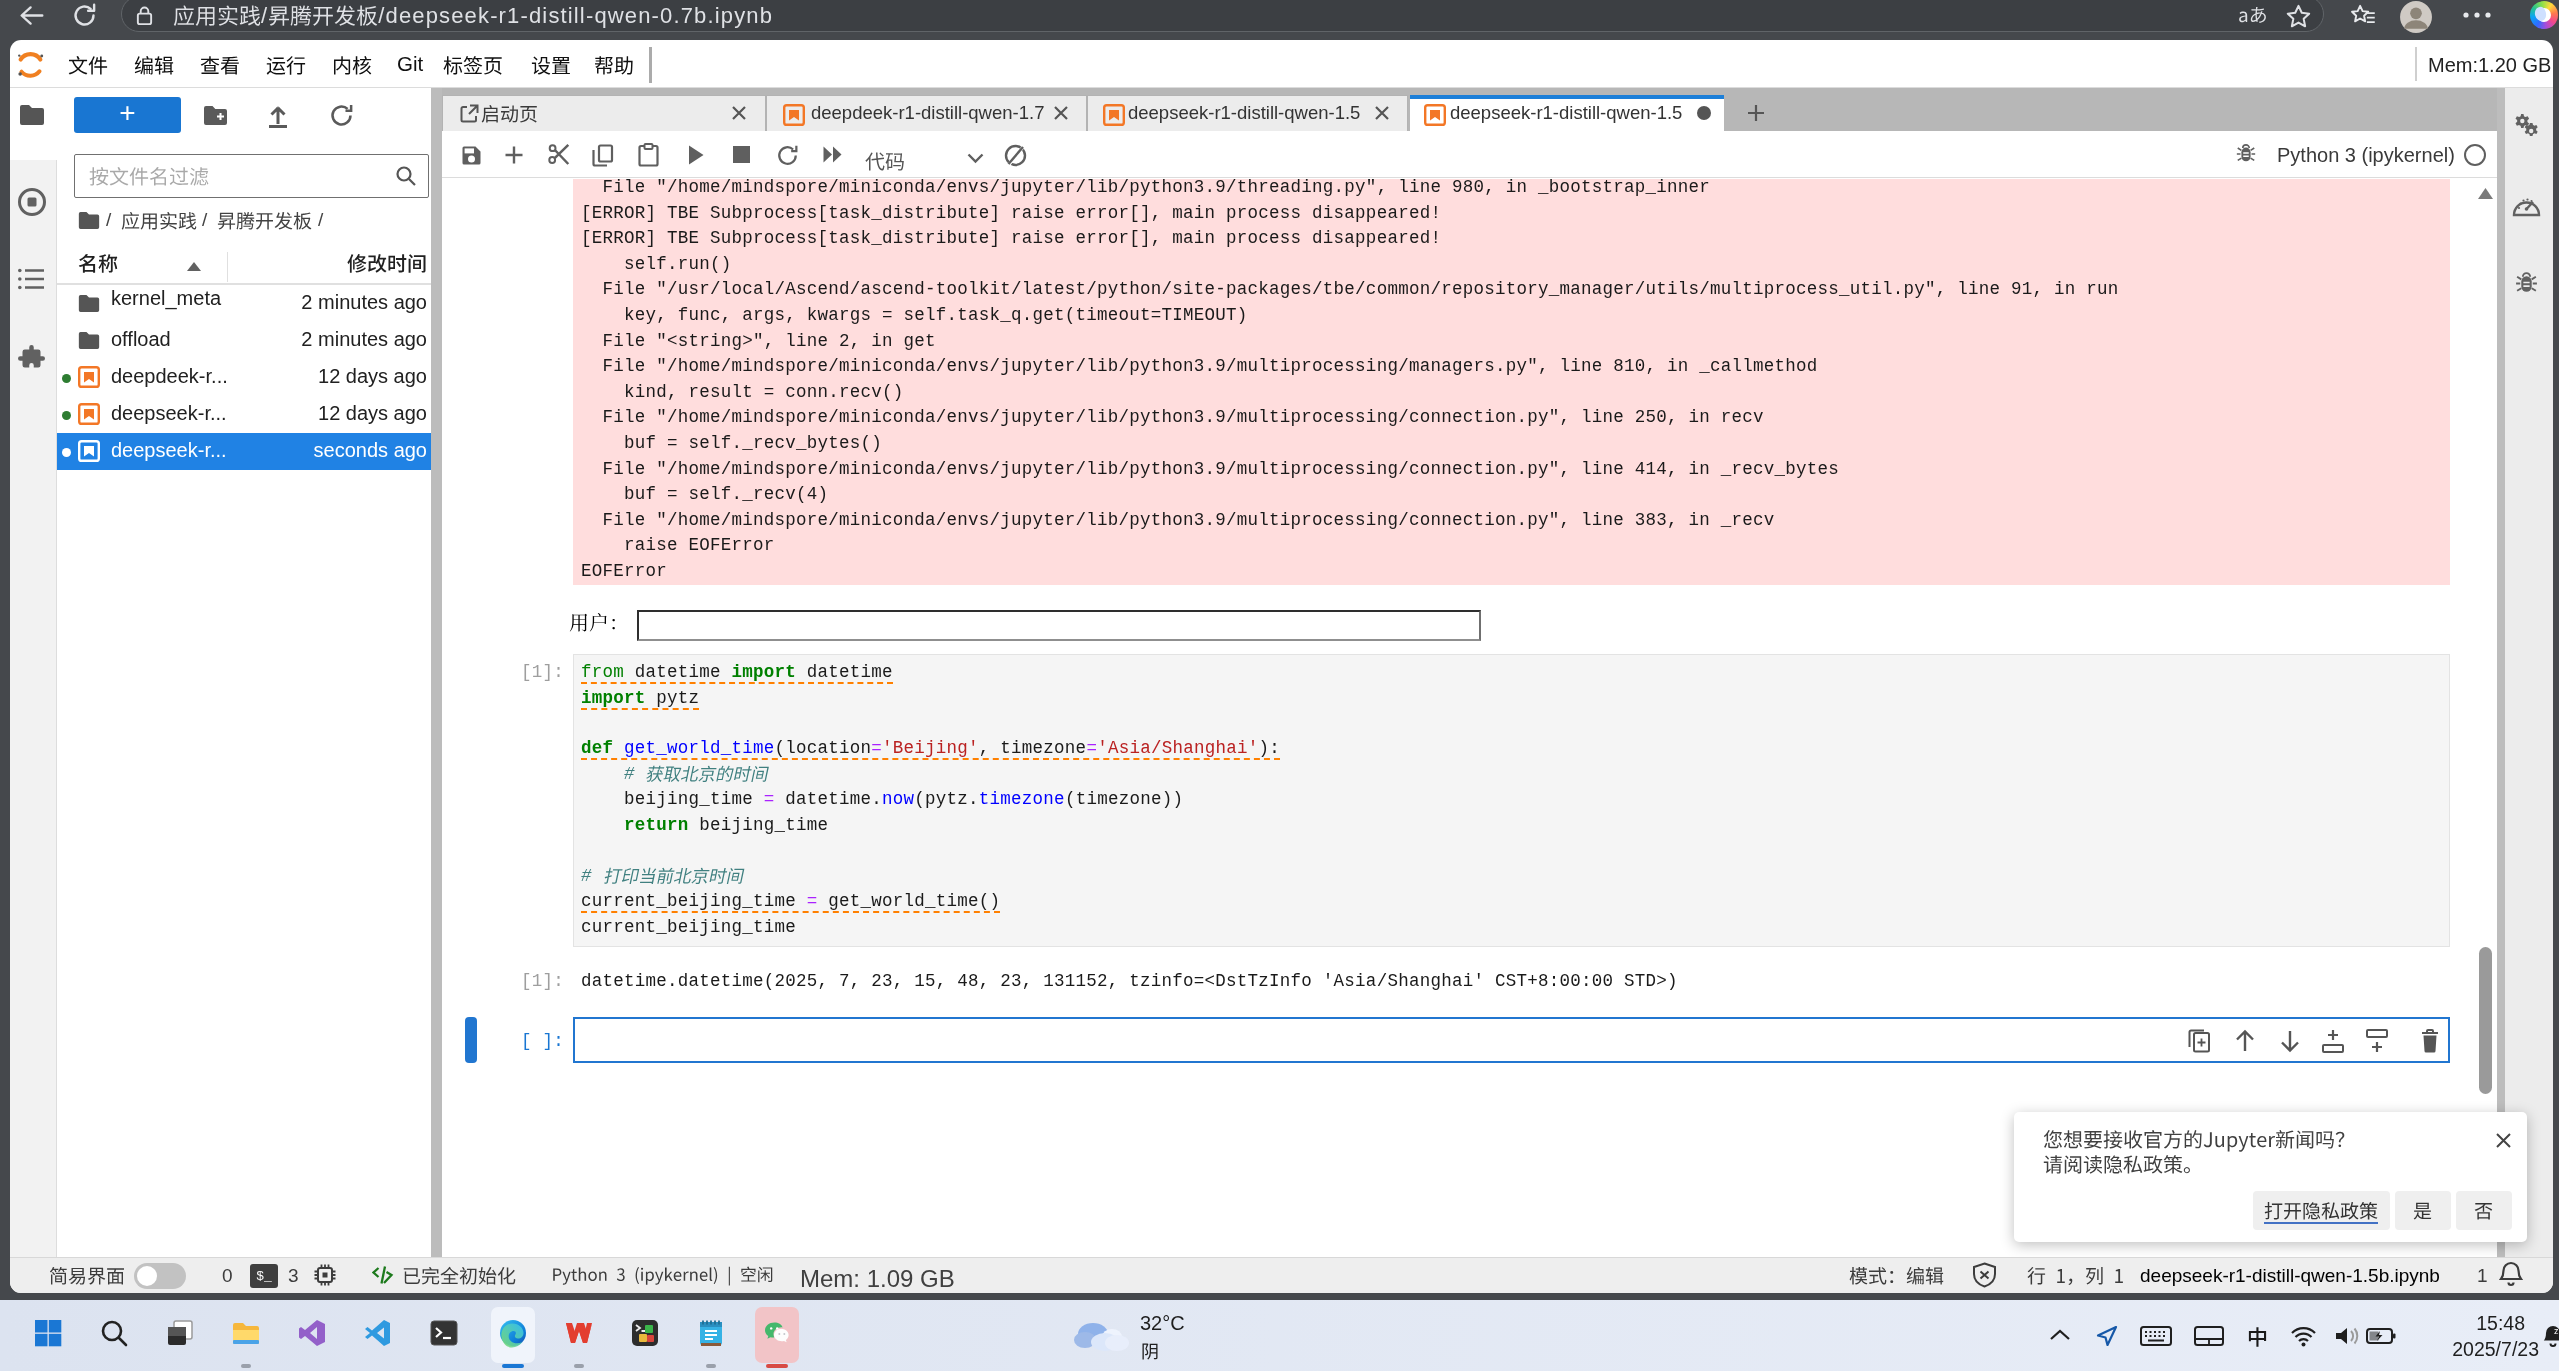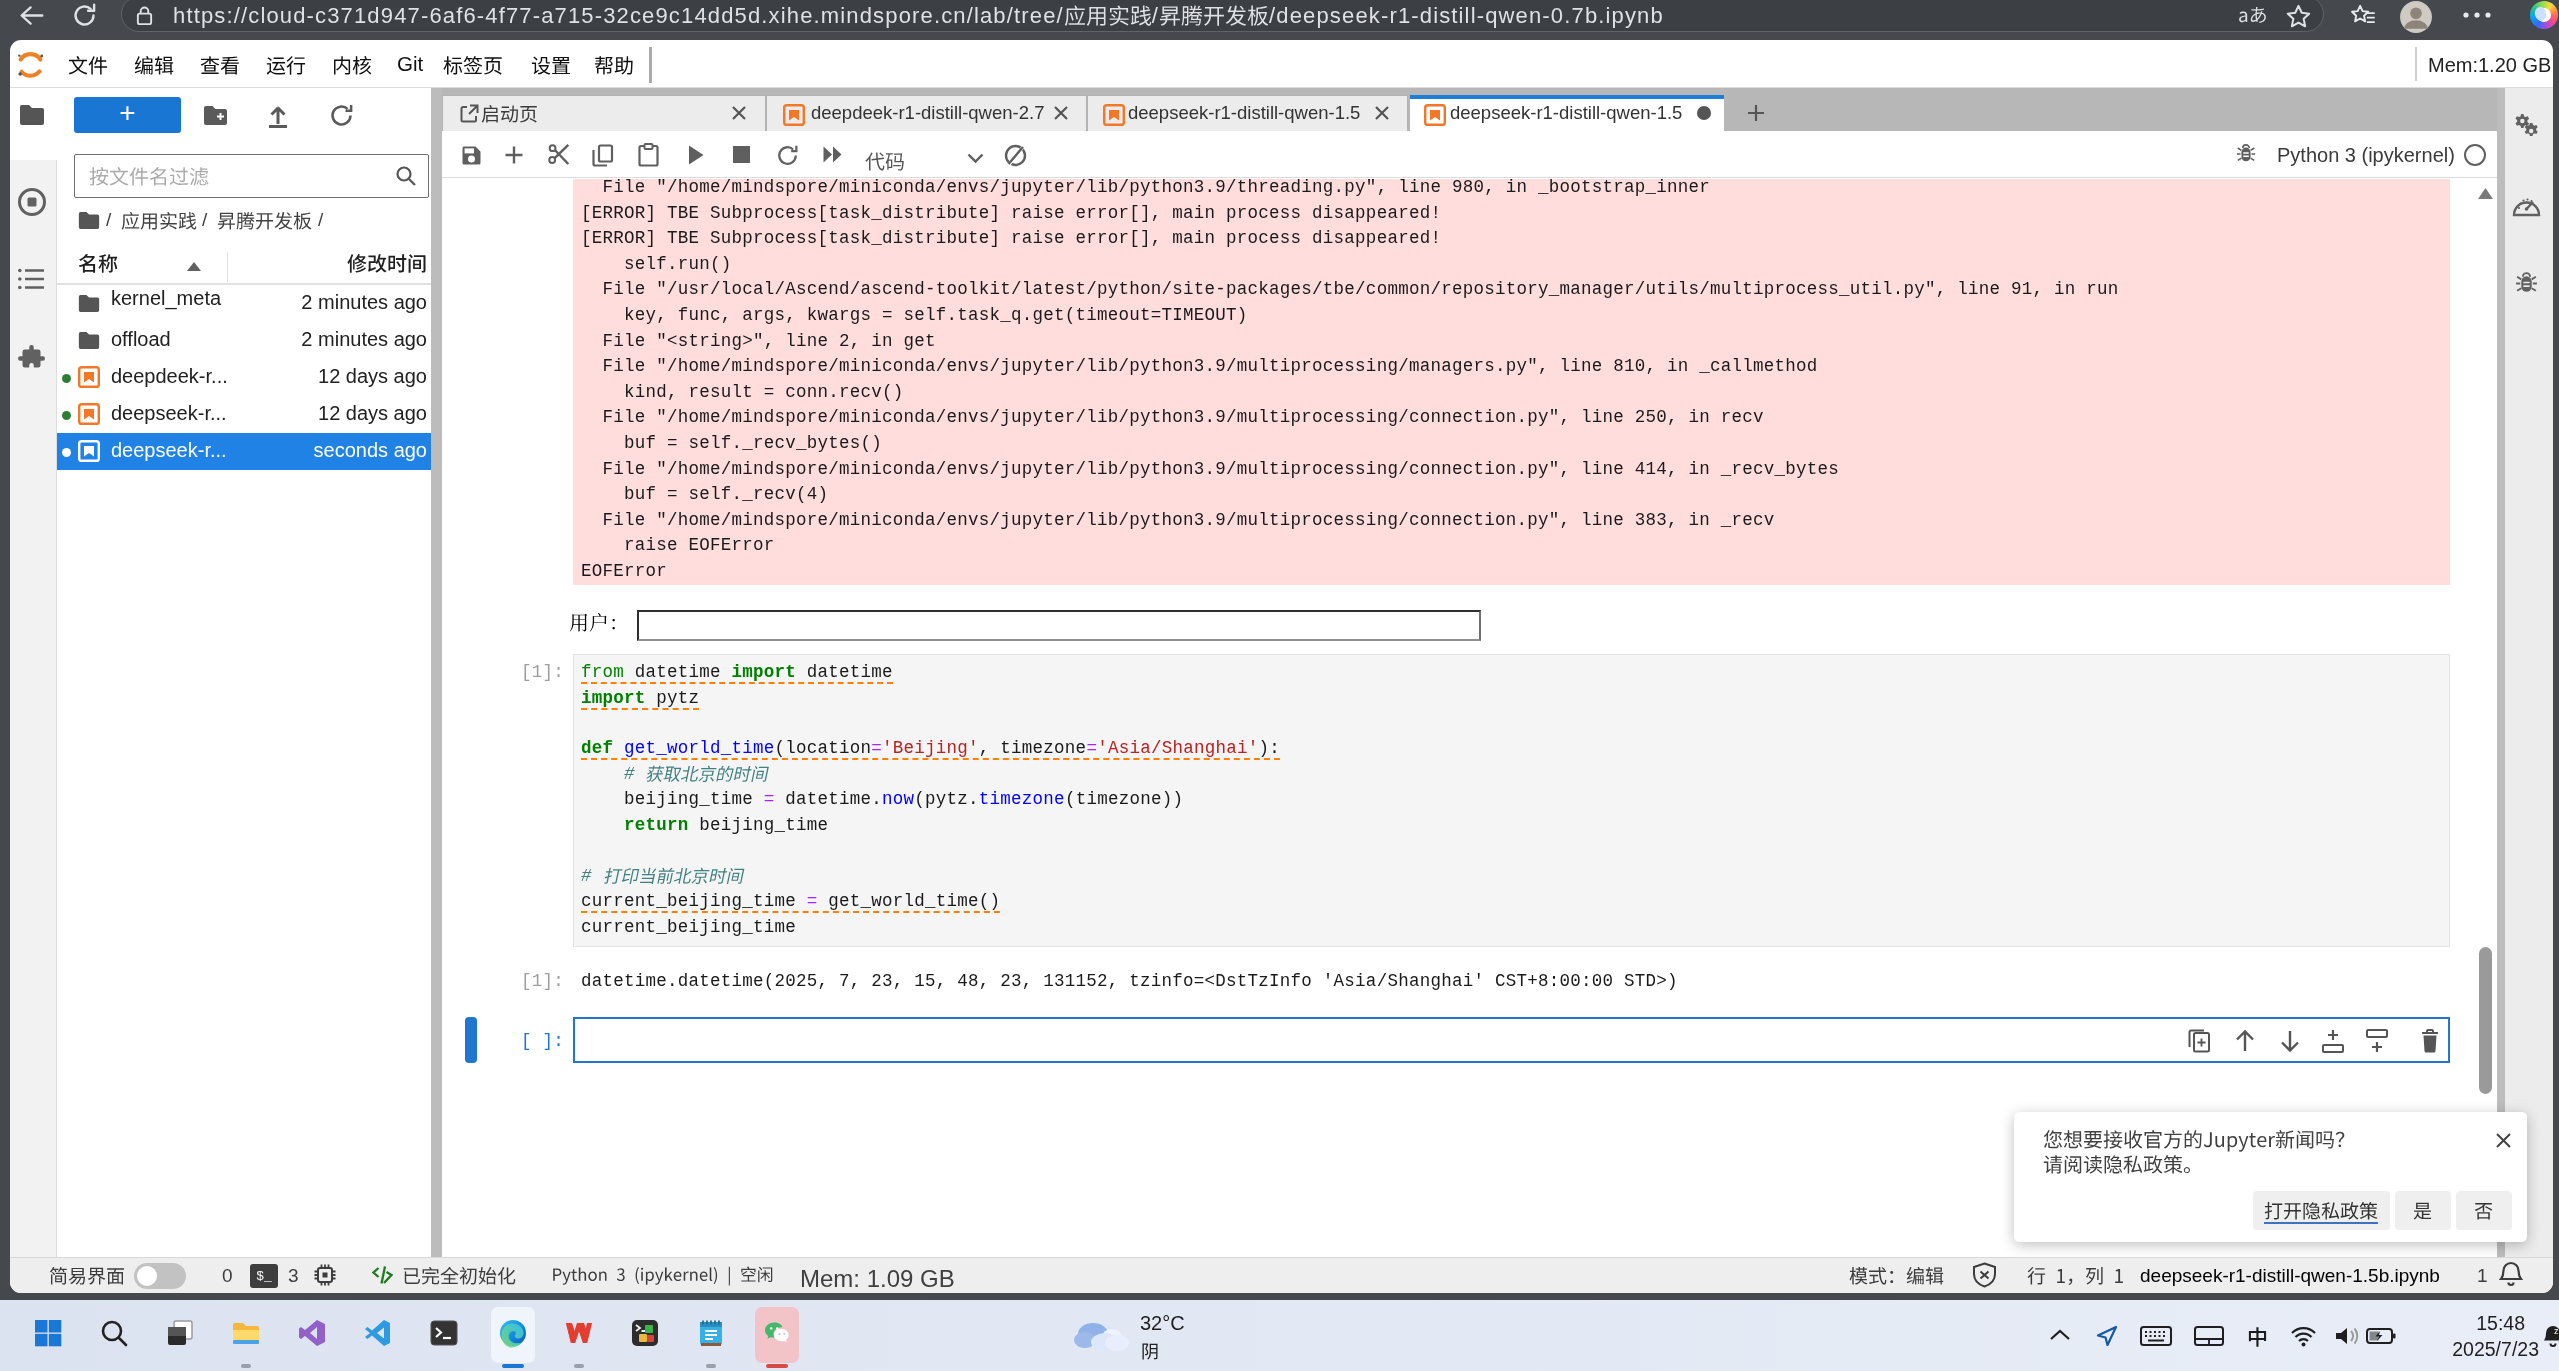--- a/index.html
+++ b/index.html
@@ -16,21 +16,20 @@
 <svg class="abs" style="left:72px;top:3px" width="25" height="25" viewBox="0 0 27 27">
     <path d="M23.2 13.5 a9.7 9.7 0 1 1 -3.1 -7.1" stroke="#dfe1e5" stroke-width="2.6" fill="none" stroke-linecap="round"></path>
     <path d="M23.9 1.8 L23.9 8.3 L17.4 8.3" stroke="#dfe1e5" stroke-width="2.6" fill="none" stroke-linecap="round" stroke-linejoin="round"></path>
   </svg>
 <div class="abs" style="left:121px;top:-4px;width:2203px;height:36px;background:#3c3f43;border:1px solid #606468;border-radius:18px"></div>
 <svg class="abs" style="left:135px;top:5px" width="19" height="22" viewBox="0 0 20 23">
     <rect x="3" y="9" width="14" height="11" rx="2" fill="none" stroke="#dfe1e5" stroke-width="2"></rect>
     <path d="M6 9 V6.5 a4 4 0 0 1 8 0 V9" fill="none" stroke="#dfe1e5" stroke-width="2"></path>
   </svg>
 <div class="abs" style="left:173px;top:0px;height:31px;display:flex;align-items:center;color:#dfe1e5;font-size:22px;letter-spacing:1.15px;white-space:pre">
-<span>https://cloud-c371d947-6af6-4f77-a715-32ce9c14dd5d.xihe.mindspore.cn/lab/tree/</span>
 <span style="line-height:0;position:relative;top:1px"><svg width="88" height="30" viewBox="0 0 88 30" style="overflow:visible">
         <path fill="#dfe1e5" d="M3.5 6.4H20.7V7.9H3.5ZM2.7 6.4H4.3V12.4Q4.3 13.6 4.2 15.1Q4.2 16.6 4.0 18.2Q3.7 19.7 3.3 21.2Q2.9 22.7 2.2 23.9Q2.1 23.8 1.8 23.6Q1.6 23.4 1.3 23.2Q1.0 23.1 0.8 23.0Q1.4 21.8 1.8 20.5Q2.2 19.1 2.4 17.7Q2.6 16.3 2.6 14.9Q2.7 13.5 2.7 12.4ZM10.3 3.8 11.9 3.4Q12.3 4.1 12.7 4.9Q13.1 5.8 13.3 6.4L11.6 6.9Q11.5 6.2 11.1 5.4Q10.7 4.5 10.3 3.8ZM5.8 11.2 7.2 10.6Q7.7 11.8 8.2 13.2Q8.7 14.5 9.1 15.8Q9.5 17.1 9.7 18.1L8.2 18.8Q8.0 17.8 7.6 16.5Q7.2 15.1 6.7 13.8Q6.3 12.4 5.8 11.2ZM10.6 10.0 12.1 9.6Q12.5 10.8 12.8 12.1Q13.2 13.5 13.5 14.8Q13.8 16.0 14.0 17.1L12.4 17.5Q12.3 16.5 12.0 15.2Q11.7 13.9 11.3 12.5Q10.9 11.2 10.6 10.0ZM18.0 9.4 19.8 10.1Q19.2 12.1 18.3 14.3Q17.5 16.4 16.5 18.5Q15.5 20.6 14.3 22.4Q14.1 22.2 13.8 21.9Q13.4 21.6 13.2 21.4Q14.3 19.7 15.2 17.7Q16.2 15.6 16.9 13.5Q17.6 11.4 18.0 9.4ZM4.6 21.2H21.0V22.7H4.6Z M26.3 5.1H40.5V6.6H26.3ZM26.3 10.2H40.5V11.8H26.3ZM26.2 15.5H40.5V17.0H26.2ZM25.4 5.1H27.0V13.0Q27.0 14.3 26.9 15.7Q26.8 17.2 26.5 18.6Q26.2 20.1 25.6 21.4Q25.0 22.8 24.0 23.9Q23.9 23.7 23.6 23.5Q23.4 23.3 23.1 23.1Q22.9 22.9 22.7 22.8Q23.6 21.8 24.2 20.5Q24.7 19.3 25.0 18.1Q25.2 16.8 25.3 15.5Q25.4 14.2 25.4 13.0ZM39.9 5.1H41.5V21.5Q41.5 22.3 41.3 22.7Q41.1 23.2 40.5 23.4Q40.0 23.6 39.0 23.6Q38.0 23.7 36.4 23.6Q36.4 23.3 36.2 22.8Q36.0 22.4 35.8 22.0Q36.6 22.1 37.3 22.1Q38.0 22.1 38.6 22.1Q39.1 22.1 39.3 22.1Q39.6 22.1 39.7 21.9Q39.9 21.8 39.9 21.5ZM32.3 5.7H33.9V23.6H32.3Z M55.8 19.6 56.6 18.4Q58.1 19.0 59.6 19.6Q61.0 20.3 62.3 21.0Q63.6 21.7 64.5 22.3L63.5 23.6Q62.6 22.9 61.4 22.2Q60.1 21.5 58.7 20.9Q57.3 20.2 55.8 19.6ZM53.4 3.9 55.1 3.4Q55.5 4.1 56.0 4.9Q56.4 5.7 56.6 6.3L54.9 6.9Q54.7 6.3 54.3 5.4Q53.9 4.6 53.4 3.9ZM46.0 6.0H64.1V10.5H62.4V7.6H47.6V10.5H46.0ZM55.1 8.7H56.8Q56.7 11.1 56.5 13.2Q56.3 15.2 55.8 16.9Q55.2 18.5 54.1 19.9Q53.1 21.2 51.3 22.1Q49.5 23.1 46.7 23.7Q46.6 23.4 46.3 22.9Q46.0 22.5 45.8 22.3Q48.4 21.7 50.1 20.9Q51.8 20.0 52.7 18.9Q53.7 17.7 54.2 16.2Q54.7 14.7 54.8 12.8Q55.0 10.9 55.1 8.7ZM45.6 16.4H64.6V17.8H45.6ZM49.3 9.8 50.3 8.7Q50.9 9.0 51.5 9.4Q52.1 9.9 52.7 10.3Q53.2 10.7 53.6 11.1L52.5 12.3Q52.2 11.9 51.7 11.5Q51.1 11.0 50.5 10.6Q49.9 10.1 49.3 9.8ZM47.1 13.2 48.1 12.1Q48.7 12.4 49.3 12.8Q50.0 13.2 50.6 13.7Q51.2 14.1 51.5 14.5L50.5 15.7Q50.2 15.3 49.6 14.9Q49.0 14.4 48.4 14.0Q47.7 13.5 47.1 13.2Z M69.3 5.9V9.8H73.2V5.9ZM67.8 4.5H74.8V11.2H67.8ZM70.6 10.5H72.1V20.6H70.6ZM67.9 13.3H69.2V21.3H67.9ZM66.8 21.1Q67.8 20.8 69.1 20.4Q70.5 20.0 71.9 19.6Q73.4 19.1 74.9 18.7L75.2 20.1Q73.1 20.8 71.0 21.4Q68.9 22.1 67.3 22.6ZM71.3 14.2H74.7V15.7H71.3ZM75.9 8.8 85.8 7.3 86.0 8.8 76.1 10.3ZM75.4 13.5 86.4 11.5 86.7 12.9 75.7 15.0ZM78.9 3.5H80.5Q80.5 6.1 80.6 8.5Q80.8 10.8 81.0 12.9Q81.3 15.0 81.7 16.7Q82.1 18.4 82.6 19.6Q83.1 20.8 83.7 21.5Q84.3 22.1 85.1 22.1Q85.4 22.1 85.6 21.9Q85.7 21.7 85.9 21.1Q86.0 20.6 86.0 19.6Q86.2 19.9 86.6 20.1Q87.0 20.4 87.2 20.5Q87.1 21.7 86.8 22.4Q86.6 23.1 86.1 23.4Q85.7 23.7 84.9 23.7Q83.8 23.7 82.9 22.9Q82.1 22.2 81.4 20.8Q80.8 19.5 80.3 17.6Q79.8 15.8 79.5 13.5Q79.2 11.3 79.1 8.7Q78.9 6.2 78.9 3.5ZM81.3 5.0 82.2 4.1Q83.0 4.5 84.0 5.0Q84.9 5.5 85.4 6.0L84.4 7.0Q83.9 6.5 83.0 6.0Q82.1 5.4 81.3 5.0ZM85.5 14.3 86.9 15.0Q85.7 16.8 84.0 18.4Q82.3 20.0 80.2 21.3Q78.1 22.5 75.8 23.4Q75.6 23.0 75.4 22.7Q75.1 22.3 74.8 22.0Q77.0 21.3 79.1 20.1Q81.1 19.0 82.8 17.5Q84.4 16.1 85.5 14.3Z"></path>
       </svg></span>
 <span>/</span>
 <span style="line-height:0;position:relative;top:1px"><svg width="110" height="30" viewBox="0 0 110 30" style="overflow:visible">
         <path fill="#dfe1e5" d="M5.0 8.9V10.8H16.9V8.9ZM5.0 5.7V7.6H16.9V5.7ZM3.4 4.4H18.6V12.2H3.4ZM1.0 16.8H21.0V18.2H1.0ZM14.6 12.8H16.2V23.7H14.6ZM6.7 14.1H8.4V16.8Q8.4 17.8 8.2 18.8Q8.0 19.7 7.4 20.6Q6.9 21.6 5.8 22.4Q4.6 23.2 2.8 23.8Q2.7 23.6 2.5 23.3Q2.4 23.1 2.2 22.9Q2.0 22.6 1.8 22.5Q3.5 21.9 4.5 21.3Q5.5 20.6 5.9 19.8Q6.4 19.1 6.6 18.3Q6.7 17.5 6.7 16.8ZM11.0 12.4 12.3 13.6Q11.0 14.0 9.4 14.4Q7.7 14.7 6.0 15.0Q4.2 15.2 2.6 15.4Q2.5 15.1 2.4 14.8Q2.2 14.4 2.1 14.1Q3.7 13.9 5.4 13.7Q7.0 13.4 8.5 13.1Q10.0 12.8 11.0 12.4Z M30.5 6.8H42.3V8.1H30.5ZM29.8 9.9H43.0V11.2H29.8ZM39.2 10.1Q39.8 11.3 40.9 12.3Q42.0 13.3 43.4 13.7Q43.1 13.9 42.8 14.3Q42.5 14.7 42.4 14.9Q40.9 14.3 39.7 13.1Q38.5 11.9 37.9 10.5ZM39.6 3.7 41.2 4.2Q40.8 4.9 40.4 5.5Q40.1 6.2 39.8 6.7L38.5 6.3Q38.8 5.8 39.1 5.0Q39.5 4.3 39.6 3.7ZM35.5 3.6 37.0 3.7Q36.3 7.8 34.7 10.6Q33.1 13.4 30.3 15.1Q30.2 15.0 30.0 14.7Q29.8 14.5 29.6 14.3Q29.4 14.1 29.2 14.0Q31.9 12.5 33.4 9.9Q34.9 7.3 35.5 3.6ZM31.2 4.1 32.5 3.7Q32.9 4.3 33.2 5.0Q33.5 5.7 33.6 6.2L32.3 6.7Q32.2 6.2 31.9 5.4Q31.6 4.7 31.2 4.1ZM40.6 16.7H42.0Q42.0 16.7 42.0 16.9Q42.0 17.1 42.0 17.3Q41.8 19.1 41.6 20.3Q41.4 21.5 41.2 22.1Q41.0 22.8 40.7 23.1Q40.4 23.3 40.1 23.5Q39.8 23.6 39.3 23.6Q39.0 23.6 38.3 23.6Q37.6 23.6 36.8 23.6Q36.8 23.3 36.7 22.9Q36.6 22.5 36.4 22.2Q37.2 22.3 37.8 22.3Q38.5 22.3 38.8 22.3Q39.0 22.3 39.2 22.3Q39.4 22.3 39.5 22.1Q39.7 21.9 39.9 21.4Q40.1 20.8 40.3 19.7Q40.4 18.6 40.6 16.9ZM32.3 13.1H38.8V14.4H32.3ZM38.3 13.1H39.8Q39.6 14.2 39.4 15.3Q39.1 16.4 38.9 17.1L37.4 17.1Q37.6 16.3 37.9 15.2Q38.2 14.1 38.3 13.1ZM32.4 14.8 33.9 15.0Q33.7 15.7 33.5 16.5Q33.3 17.3 33.2 17.9H31.7Q31.9 17.3 32.1 16.4Q32.3 15.6 32.4 14.8ZM32.5 16.7H40.9V17.9H32.5ZM30.5 19.4H38.8V20.6H30.5ZM24.5 4.3H28.6V5.8H24.5ZM24.5 9.5H28.7V11.0H24.5ZM24.5 14.8H28.7V16.3H24.5ZM23.8 4.3H25.2V12.2Q25.2 13.5 25.2 15.0Q25.1 16.5 25.0 18.0Q24.8 19.6 24.6 21.0Q24.3 22.5 23.8 23.7Q23.7 23.6 23.5 23.5Q23.2 23.3 23.0 23.2Q22.8 23.1 22.6 23.0Q23.0 21.9 23.3 20.5Q23.5 19.1 23.6 17.7Q23.8 16.2 23.8 14.8Q23.8 13.5 23.8 12.3ZM28.0 4.3H29.4V21.8Q29.4 22.4 29.2 22.7Q29.1 23.1 28.7 23.3Q28.4 23.5 27.7 23.5Q27.1 23.5 26.2 23.5Q26.1 23.3 26.0 22.8Q25.9 22.4 25.7 22.1Q26.4 22.1 26.9 22.1Q27.4 22.1 27.6 22.1Q28.0 22.1 28.0 21.8Z M46.0 5.0H64.2V6.5H46.0ZM45.2 12.8H64.9V14.4H45.2ZM58.3 5.8H60.0V23.8H58.3ZM50.4 5.8H52.1V11.9Q52.1 13.5 51.9 15.1Q51.8 16.7 51.2 18.3Q50.6 19.8 49.5 21.2Q48.4 22.6 46.5 23.8Q46.4 23.6 46.1 23.4Q45.9 23.2 45.7 23.0Q45.4 22.8 45.2 22.6Q47.0 21.5 48.0 20.2Q49.1 19.0 49.6 17.6Q50.1 16.2 50.3 14.7Q50.4 13.3 50.4 11.9Z M75.0 13.1Q76.4 16.7 79.5 19.1Q82.6 21.5 87.2 22.4Q87.0 22.5 86.8 22.8Q86.6 23.0 86.5 23.3Q86.3 23.6 86.2 23.8Q83.1 23.1 80.6 21.7Q78.2 20.4 76.4 18.3Q74.7 16.2 73.5 13.5ZM82.8 12.5H83.1L83.4 12.4L84.6 12.9Q83.8 15.2 82.6 17.0Q81.3 18.8 79.7 20.1Q78.0 21.4 76.1 22.3Q74.2 23.2 72.2 23.8Q72.0 23.5 71.8 23.1Q71.5 22.6 71.3 22.4Q73.2 21.9 75.0 21.1Q76.8 20.3 78.3 19.1Q79.9 17.9 81.0 16.3Q82.2 14.7 82.8 12.8ZM74.5 12.5H83.1V14.1H74.0ZM76.0 3.4 77.8 3.7Q77.4 6.9 76.6 9.6Q75.9 12.3 74.8 14.6Q73.6 16.9 71.9 18.7Q70.2 20.6 67.9 22.0Q67.8 21.8 67.6 21.6Q67.4 21.3 67.1 21.1Q66.9 20.9 66.7 20.7Q69.6 19.0 71.5 16.4Q73.4 13.9 74.4 10.6Q75.5 7.3 76.0 3.4ZM80.8 4.6 82.1 3.8Q82.6 4.3 83.1 4.9Q83.6 5.5 84.1 6.0Q84.6 6.6 84.9 7.0L83.6 7.9Q83.3 7.5 82.8 6.9Q82.4 6.3 81.8 5.7Q81.3 5.1 80.8 4.6ZM69.2 10.5Q69.1 10.3 69.0 10.0Q68.9 9.7 68.8 9.4Q68.7 9.1 68.6 8.9Q68.9 8.9 69.0 8.6Q69.2 8.4 69.4 8.1Q69.6 7.8 69.8 7.2Q70.1 6.6 70.4 5.8Q70.7 5.0 70.9 4.1L72.7 4.5Q72.4 5.4 72.0 6.3Q71.7 7.3 71.3 8.1Q70.9 8.9 70.5 9.5V9.5Q70.5 9.5 70.3 9.6Q70.1 9.7 69.8 9.9Q69.6 10.0 69.4 10.2Q69.2 10.3 69.2 10.5ZM69.2 10.5V9.2L70.3 8.5H86.5L86.5 10.1H71.5Q70.5 10.1 69.9 10.2Q69.3 10.3 69.2 10.5Z M89.3 7.8H96.5V9.3H89.3ZM92.3 3.5H93.9V23.7H92.3ZM92.3 8.8 93.2 9.1Q92.9 10.5 92.6 11.9Q92.2 13.3 91.7 14.7Q91.2 16.1 90.7 17.3Q90.1 18.4 89.6 19.3Q89.5 19.0 89.3 18.7Q89.2 18.4 89.0 18.2Q88.9 17.9 88.7 17.7Q89.3 17.0 89.8 15.9Q90.4 14.9 90.8 13.7Q91.3 12.5 91.7 11.2Q92.1 9.9 92.3 8.8ZM93.8 9.9Q94.0 10.1 94.4 10.7Q94.7 11.2 95.2 11.9Q95.6 12.6 96.0 13.1Q96.3 13.7 96.5 13.9L95.5 15.2Q95.3 14.8 95.0 14.1Q94.7 13.5 94.3 12.8Q93.9 12.1 93.6 11.5Q93.3 10.9 93.1 10.5ZM97.4 5.6H99.0V11.0Q99.0 12.4 98.9 14.0Q98.8 15.7 98.5 17.4Q98.2 19.2 97.6 20.8Q97.0 22.4 96.1 23.8Q95.9 23.7 95.7 23.5Q95.4 23.3 95.2 23.1Q94.9 23.0 94.7 22.9Q95.7 21.6 96.2 20.0Q96.7 18.5 97.0 16.9Q97.3 15.3 97.3 13.8Q97.4 12.3 97.4 11.0ZM98.2 10.0H107.0V11.5H98.2ZM106.4 10.0H106.7L107.0 10.0L108.0 10.3Q107.4 13.9 106.1 16.5Q104.8 19.1 102.9 20.9Q101.0 22.7 98.7 23.8Q98.6 23.6 98.4 23.3Q98.2 23.1 98.0 22.8Q97.9 22.6 97.7 22.4Q99.8 21.5 101.6 19.9Q103.4 18.2 104.6 15.8Q105.9 13.4 106.4 10.3ZM101.0 11.0Q101.6 13.6 102.7 15.9Q103.8 18.2 105.4 19.8Q107.1 21.5 109.3 22.4Q109.1 22.5 108.9 22.8Q108.7 23.0 108.5 23.3Q108.3 23.6 108.1 23.8Q105.9 22.8 104.2 20.9Q102.5 19.1 101.4 16.6Q100.3 14.2 99.6 11.3ZM107.3 3.9 108.4 5.3Q107.5 5.7 106.2 5.9Q104.9 6.2 103.5 6.5Q102.1 6.7 100.6 6.8Q99.2 6.9 97.9 7.0Q97.8 6.7 97.7 6.3Q97.6 5.9 97.4 5.6Q98.7 5.5 100.1 5.4Q101.5 5.2 102.8 5.0Q104.2 4.8 105.3 4.6Q106.5 4.3 107.3 3.9Z"></path>
       </svg></span>
 <span>/deepseek-r1-distill-qwen-0.7b.ipynb</span>
 </div>
 <div style="position:absolute;left:2238px;top:3px;line-height:0;">
@@ -231,21 +230,21 @@
     </svg>
   </div>
 <svg class="abs" style="left:730px;top:104px" width="18" height="18" viewBox="0 0 18 18">
     <path d="M3 3 L15 15 M15 3 L3 15" stroke="#555" stroke-width="2.2"></path>
   </svg>
 <div class="abs" style="left:766px;top:95px;width:321px;height:36px;background:#ececec;border:1px solid #b3b3b3;border-bottom:none"></div>
 <svg class="abs" style="left:783px;top:104px" width="22" height="22" viewBox="0 0 22 22">
     <rect x="1.2" y="1.2" width="19.6" height="19.6" rx="2.4" fill="none" stroke="#f37726" stroke-width="2.4"></rect>
     <path d="M6 6 h10 v10.5 l-5 -3.4 -5 3.4 z" fill="#f37726"></path>
   </svg>
-<div class="abs" style="left:811px;top:102px;width:240px;overflow:hidden;font-size:18.5px;color:#333;white-space:nowrap">deepdeek-r1-distill-qwen-2.7</div>
+<div class="abs" style="left:811px;top:102px;width:240px;overflow:hidden;font-size:18.5px;color:#333;white-space:nowrap">deepdeek-r1-distill-qwen-1.7</div>
 <svg class="abs" style="left:1052px;top:104px" width="18" height="18" viewBox="0 0 18 18">
     <path d="M3 3 L15 15 M15 3 L3 15" stroke="#555" stroke-width="2.2"></path>
   </svg>
 <div class="abs" style="left:1087px;top:95px;width:321px;height:36px;background:#ececec;border:1px solid #b3b3b3;border-bottom:none"></div>
 <svg class="abs" style="left:1103px;top:104px" width="22" height="22" viewBox="0 0 22 22">
     <rect x="1.2" y="1.2" width="19.6" height="19.6" rx="2.4" fill="none" stroke="#f37726" stroke-width="2.4"></rect>
     <path d="M6 6 h10 v10.5 l-5 -3.4 -5 3.4 z" fill="#f37726"></path>
   </svg>
 <div class="abs" style="left:1128px;top:102px;font-size:18.5px;color:#333;white-space:nowrap">deepseek-r1-distill-qwen-1.5</div>
 <svg class="abs" style="left:1373px;top:104px" width="18" height="18" viewBox="0 0 18 18">

